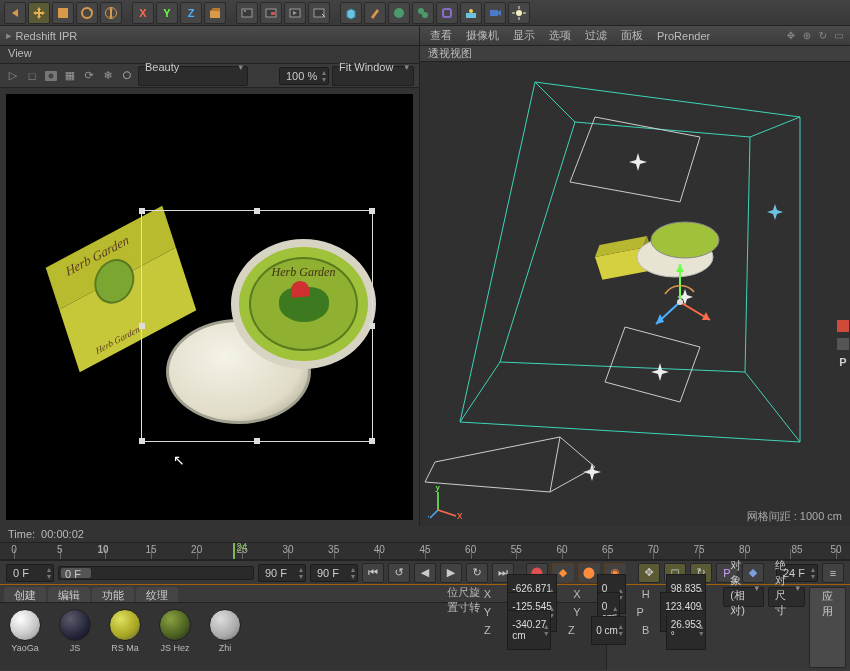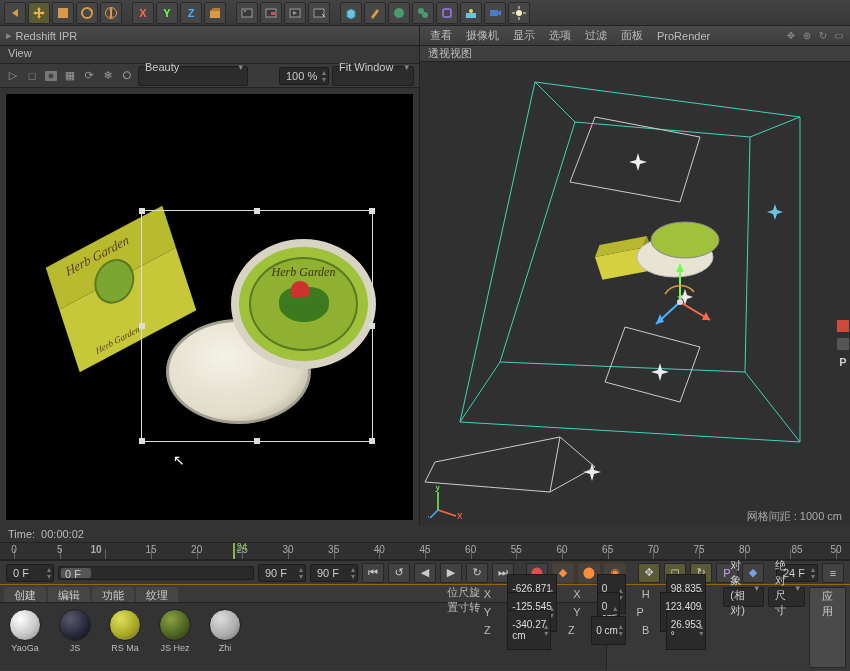--- a/index.html
+++ b/index.html
@@ -388,21 +388,21 @@
   <span>Time:</span>
   <span>00:00:02</span>
 </div>
 
 <div class="ruler" id="ruler">
     <div class="tick big" style="left: 14px;"></div>
     <div class="tick-lbl" style="left: 14px;">0</div>
     <div class="tick big" style="left: 59.6667px;"></div>
     <div class="tick-lbl" style="left: 59.6667px;">5</div>
     <div class="tick big" style="left: 105.333px;"></div>
-    <div class="tick-lbl" style="left: 96px; font-weight: bold;">10</div>
+    <div class="tick-lbl" style="left: 103px; font-weight: bold;">10</div>
     <div class="tick big" style="left: 151px;"></div>
     <div class="tick-lbl" style="left: 151px;">15</div>
     <div class="tick big" style="left: 196.667px;"></div>
     <div class="tick-lbl" style="left: 196.667px;">20</div>
     <div class="tick big" style="left: 242.333px;"></div>
     <div class="tick-lbl" style="left: 242.333px;">25</div>
     <div class="tick big" style="left: 288px;"></div>
     <div class="tick-lbl" style="left: 288px;">30</div>
     <div class="tick big" style="left: 333.667px;"></div>
     <div class="tick-lbl" style="left: 333.667px;">35</div>

